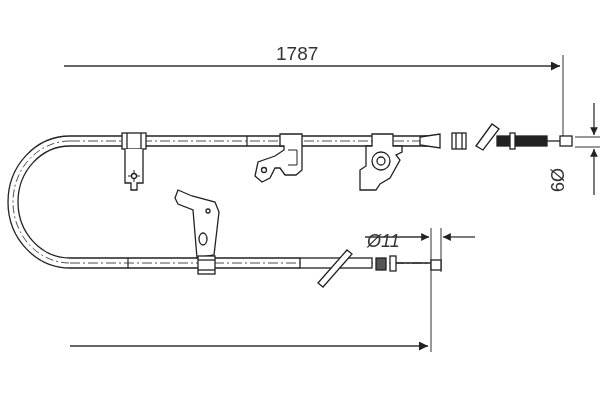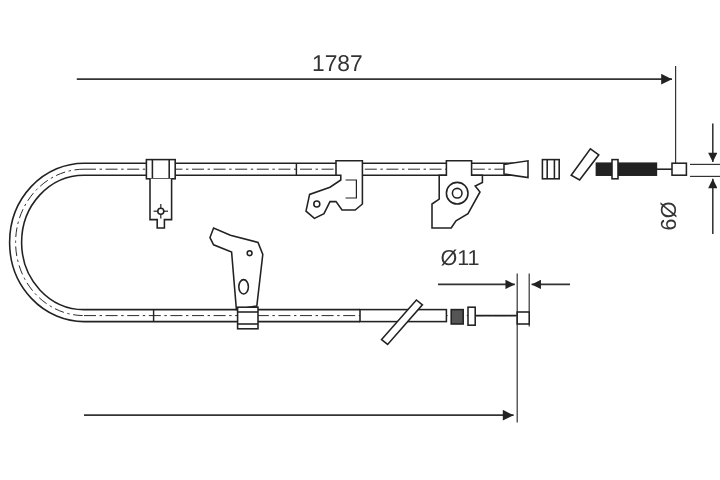--- a/index.html
+++ b/index.html
@@ -1,20 +1,20 @@
 <!DOCTYPE html>
 <html><head>
 <meta charset="utf-8">
 <style>
   html, body { margin:0; padding:0; background:#ffffff; }
   body { width:600px; height:400px; overflow:hidden; position:relative; font-family:"Liberation Sans", sans-serif; }
   #canvas { position:absolute; left:0; top:0; width:600px; height:400px; }
   .dim-text { position:absolute; font-family:"Liberation Sans", sans-serif; color:#333333; font-size:19px; line-height:1; }
-  #dim-length { left:260px; top:44px; }
-  #dim-d11 { left:367px; top:206px; font-size:18px; }
+  #dim-length { left:276px; top:44px; }
+  #dim-d11 { left:367px; top:232px; font-size:18px;font-style:italic; }
   #dim-d9 { left:566px; top:168px; font-size:18px; transform:rotate(90deg); transform-origin:left top; }
 </style>
 </head>
 <body>
 
 <svg id="canvas" viewBox="0 0 600 400" xmlns="http://www.w3.org/2000/svg">
   <defs>
     <marker id="arrow" viewBox="0 0 10 10" refX="10" refY="5" markerWidth="8" markerHeight="6" orient="auto-start-reverse">
       <path d="M0,0 L10,5 L0,10 z" fill="#222"></path>
     </marker>

